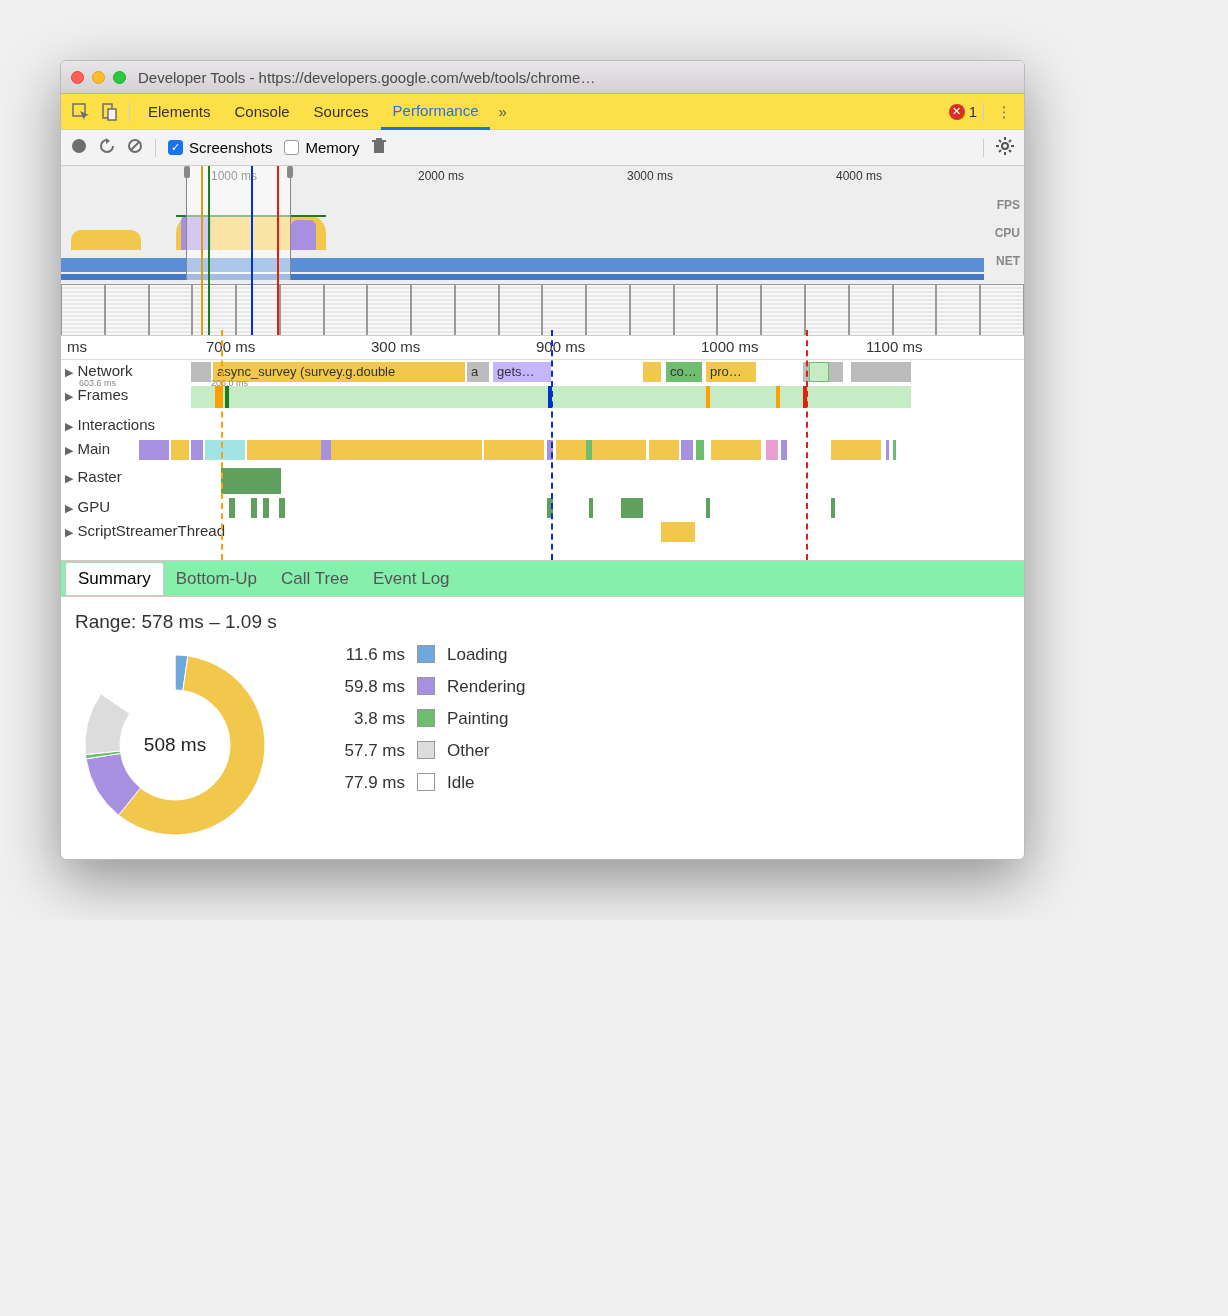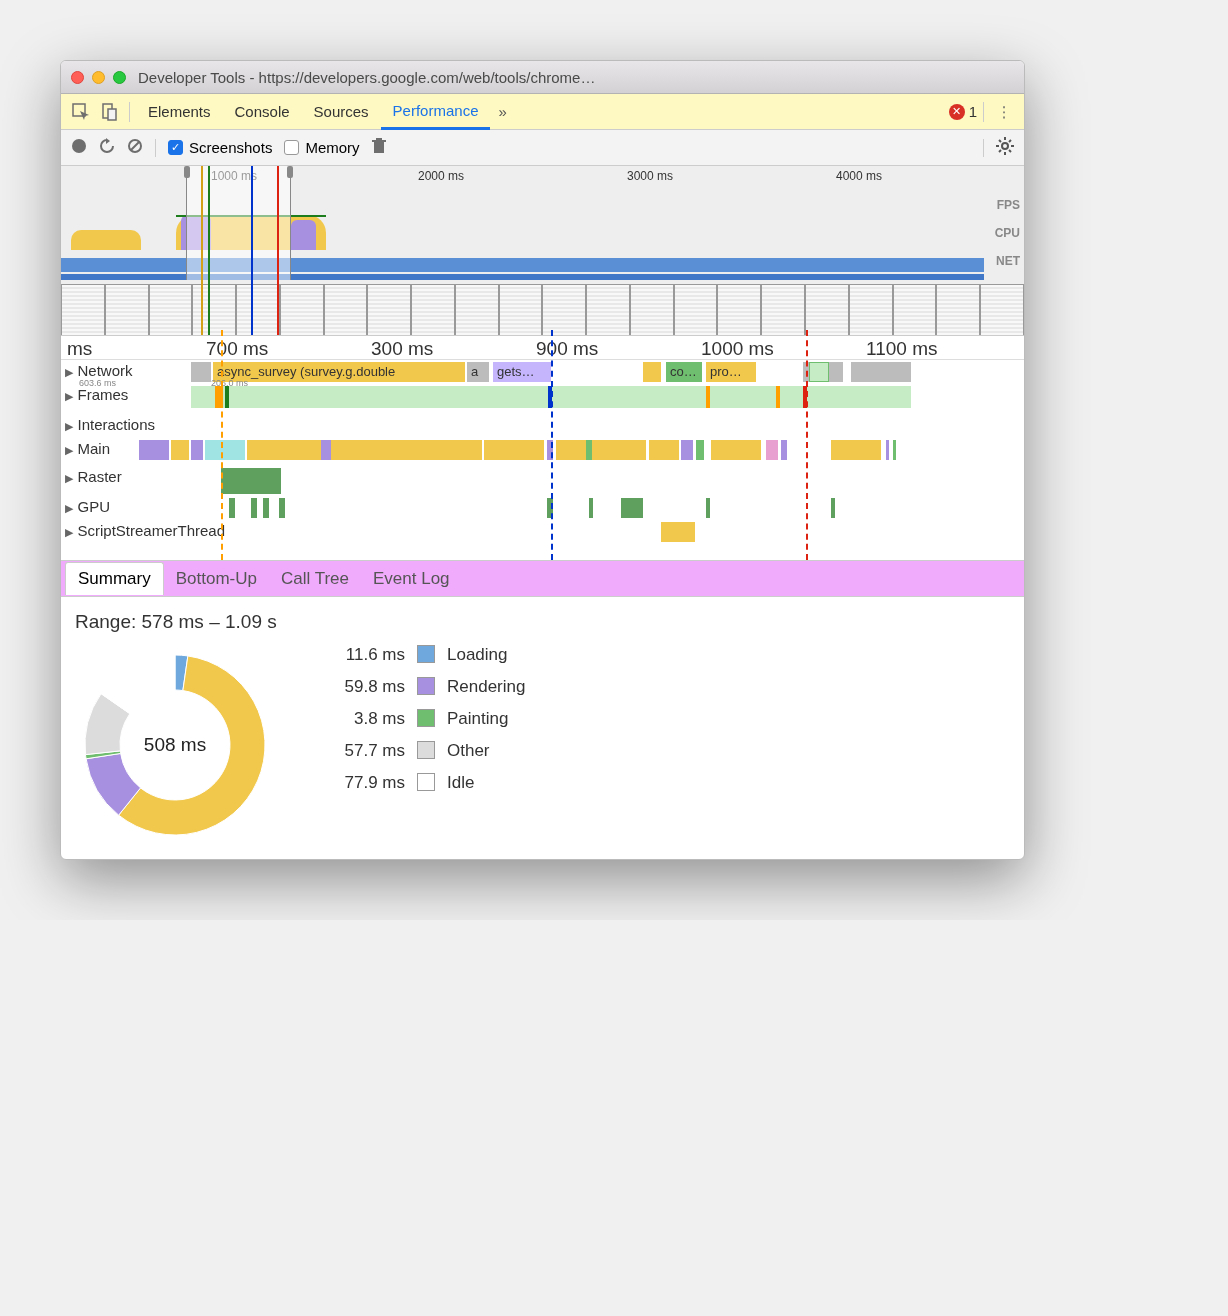--- a/index.html
+++ b/index.html
@@ -5,21 +5,21 @@
 * { margin: 0; padding: 0; box-sizing: border-box; font-family: -apple-system, "Helvetica Neue", Arial, sans-serif; }
 body { background: #f0f0f0; padding: 60px; }
 .window { width: 965px; background: #fff; border-radius: 6px; box-shadow: 0 20px 60px rgba(0,0,0,0.4); overflow: hidden; border: 1px solid #bbb; }
 .titlebar { height: 33px; background: linear-gradient(#e8e6e8,#d3d1d3); display: flex; align-items: center; padding: 0 10px; border-bottom: 1px solid #b3b3b3; }
 .traffic { display: flex; gap: 8px; margin-right: 12px; }
 .traffic span { width: 13px; height: 13px; border-radius: 50%; display: block; }
 .t-red { background: #ff5f57; border: 1px solid #e0443d; }
 .t-yel { background: #ffbd2e; border: 1px solid #dea023; }
 .t-grn { background: #28c940; border: 1px solid #1aa929; }
 .title { color: #4a4a4a; font-size: 15px; white-space: nowrap; overflow: hidden; text-overflow: ellipsis; }
-.tabbar { height: 36px; background: #fef9c3; display: flex; align-items: center; border-bottom: 1px solid #ccc; padding: 0 6px; font-size: 15px; color: #333; }
+.tabbar { height: 36px; background: #fde047; display: flex; align-items: center; border-bottom: 1px solid #ccc; padding: 0 6px; font-size: 15px; color: #333; }
 .tabbar .ico { width: 28px; height: 28px; display: flex; align-items: center; justify-content: center; color: #6e6e6e; cursor: pointer; }
 .tabbar .sep { width: 1px; height: 20px; background: #ccc; margin: 0 6px; }
 .tabbar .tab { padding: 0 12px; height: 36px; display: flex; align-items: center; cursor: pointer; color: #333; }
 .tabbar .tab.active { color: #1a73e8; border-bottom: 3px solid #1a73e8; }
 .tabbar .chev { padding: 0 8px; color: #555; cursor: pointer; }
 .tabbar .spacer { flex: 1; }
 .tabbar .err { display: flex; align-items: center; gap: 4px; color: #333; }
 .err-dot { width: 16px; height: 16px; border-radius: 50%; background: #d93025; color: #fff; font-size: 11px; display: flex; align-items: center; justify-content: center; }
 .toolbar { height: 36px; background: #f3f3f3; display: flex; align-items: center; border-bottom: 1px solid #ccc; padding: 0 10px; font-size: 15px; gap: 12px; }
 .toolbar .tico { color: #6e6e6e; cursor: pointer; font-size: 16px; }
@@ -35,31 +35,31 @@
 .ov-cpu { position: absolute; left: 0; right: 40px; top: 44px; height: 40px; }
 .ov-hill { position: absolute; bottom: 0; background: #f2c84c; }
 .ov-net { position: absolute; left: 0; right: 40px; top: 92px; height: 14px; background: #5a8fd6; }
 .ov-net2 { position: absolute; left: 0; right: 40px; top: 108px; height: 6px; background: #4178c8; }
 .ov-filmstrip { position: absolute; left:0; right:0; top:118px; height:52px; display:flex; }
 .ov-filmstrip div { flex:1; border:1px solid #999; background: repeating-linear-gradient(0deg,#f8f8f8 0,#f8f8f8 2px,#e8e8e8 2px,#e8e8e8 4px); }
 .ov-sel { position:absolute; top:0; bottom:55px; background: rgba(255,255,255,0.5); border-left:1px solid #888; border-right:1px solid #888;}
 .ov-handle { position:absolute; top:0; width:6px; height:12px; background:#888; border-radius:2px;}
 .vline { position:absolute; top:0; bottom:0; width:2px; }
 .flame { border-bottom: 1px solid #ccc; }
-.fl-ruler { height: 24px; display:flex; font-size:19px; color:#333; position:relative; border-bottom:1px solid #ddd;}
+.fl-ruler { height: 24px; display:flex; font-size:15px; color:#333; position:relative; border-bottom:1px solid #ddd;}
 .fl-ruler span { position:absolute; top:2px;}
 .track { display:flex; min-height: 24px; font-size:15px; color:#333; position:relative; border-bottom: 0px; }
 .track .label { width: 130px; padding: 2px 4px; display:flex; align-items:flex-start; gap:4px; cursor:pointer;}
 .track .tri { font-size: 11px; color:#666; padding-top:4px;}
 .track .lane { flex:1; position:relative; min-height:24px;}
 .bar { position:absolute; height:20px; top:2px; font-size:13px; line-height:20px; padding:0 4px; overflow:hidden; white-space:nowrap;}
 .thin { position:absolute; top:2px; height:20px;}
 .tiny { font-size: 9px; color:#888; position:absolute;}
 .dashed { position:absolute; top:0; bottom:0; width:0; border-left:2px dashed;}
-.summary-tabs { height: 36px; background:#f0abfc; border-bottom:1px solid #ccc; display:flex; align-items:center; padding:0 4px; font-size:17px; color:#555;}
+.summary-tabs { height: 36px; background:#86efac; border-bottom:1px solid #ccc; display:flex; align-items:center; padding:0 4px; font-size:17px; color:#555;}
 .summary-tabs .stab { padding: 6px 12px; cursor:pointer;}
 .summary-tabs .stab.active { background:#fff; border:1px solid #ccc; border-bottom:none; border-radius:3px 3px 0 0; color:#000;}
 .summary { padding: 14px; font-size: 17px; color:#333;}
 .summary .range { margin-bottom: 12px; font-size:19px;}
 .sum-body { display:flex; gap: 30px; align-items:flex-start;}
 .donut-wrap { position:relative; width:200px; height:200px;}
 .donut-center { position:absolute; left:50%; top:50%; transform:translate(-50%,-50%); font-size:19px; color:#222;}
 .legend { font-size:17px; color:#333;}
 .legend-row { display:flex; align-items:flex-start; gap:12px; height:32px;}
 .legend-row .ms { width: 100px; text-align:right;}

